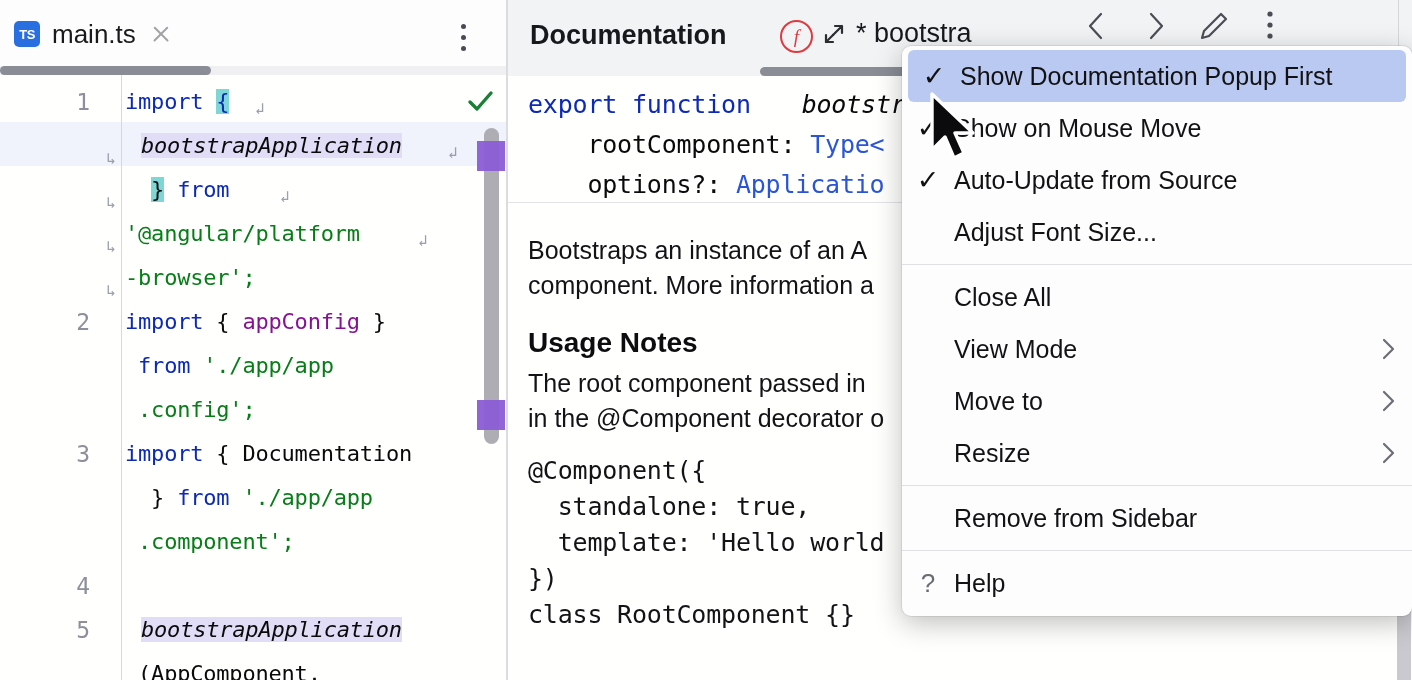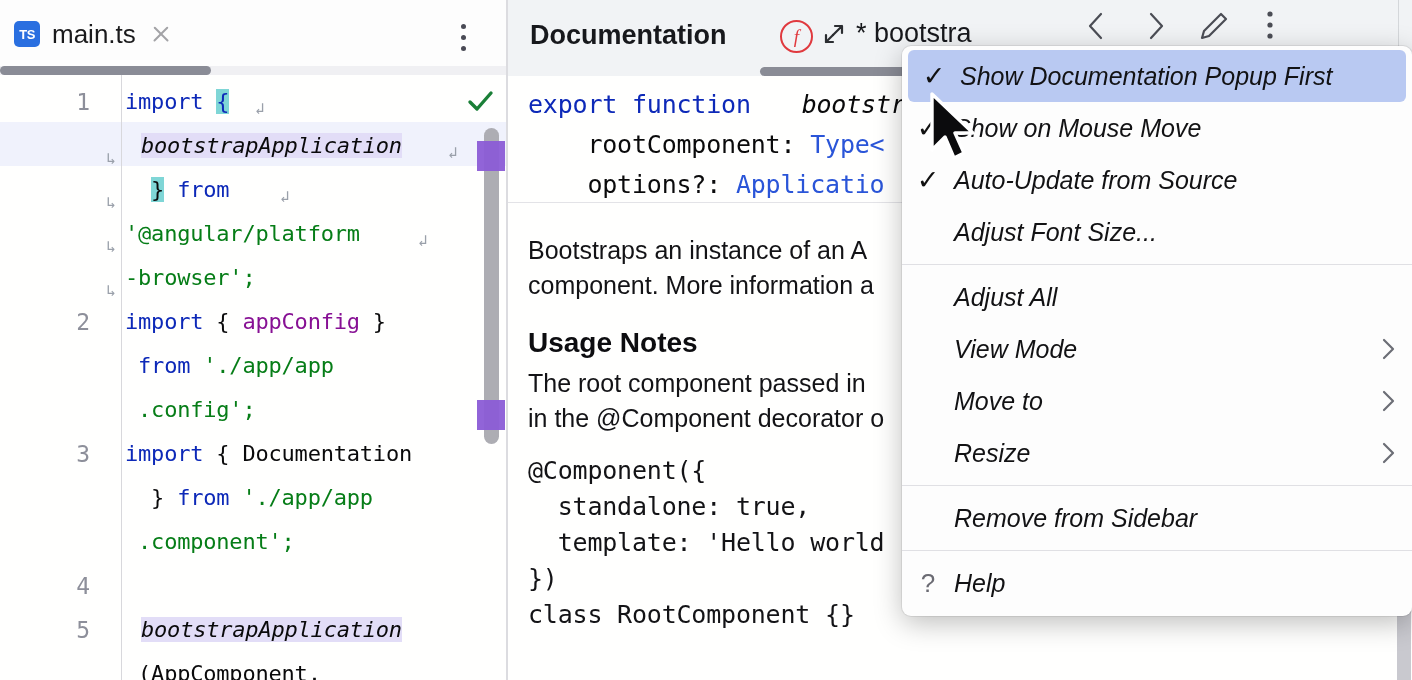--- a/index.html
+++ b/index.html
@@ -89,21 +89,21 @@
   .doc-vscroll{position:absolute;left:889px;top:86px;width:14px;height:540px;background:#c9c9cf;border-radius:8px;}
 
   
   .ctx{position:absolute;left:902px;top:46px;width:510px;background:#fdfdfd;
     border-radius:9px;box-shadow:0 7px 28px rgba(0,0,0,.26),0 0 0 1px rgba(0,0,0,.07);
     padding:4px 0 7px 0;overflow:hidden;}
   .ctx-item{position:relative;height:52px;display:flex;align-items:center;
     font-size:25px;color:#121214;font-family:"Liberation Sans",sans-serif;}
   .ctx-item.sel{background:#b9c9f2;margin:0 6px;border-radius:6px;}
   .ctx-check{width:52px;flex:0 0 52px;text-align:center;font-size:27px;color:#111;line-height:1;}
-  .ctx-label{flex:1 1 auto;white-space:nowrap;font-style:italic;}
+  .ctx-label{flex:1 1 auto;white-space:nowrap;}
   .ctx-arrow{width:46px;flex:0 0 46px;display:flex;align-items:center;justify-content:center;}
   .ctx-sep{height:1px;background:#e0e0e4;margin:6px 0;}
   .ctx-help-icon{width:52px;flex:0 0 52px;text-align:center;font-size:26px;color:#6b6b73;}
 
   
   .cursor{position:absolute;left:928px;top:92px;width:64px;height:80px;pointer-events:none;}
 </style>
 </head>
 <body>
 
@@ -258,21 +258,21 @@
         <span class="ctx-arrow"></span>
       </div>
       <div class="ctx-item">
         <span class="ctx-check"></span>
         <span class="ctx-label">Adjust Font Size...</span>
         <span class="ctx-arrow"></span>
       </div>
       <div class="ctx-sep"></div>
       <div class="ctx-item">
         <span class="ctx-check"></span>
-        <span class="ctx-label">Adjust All</span>
+        <span class="ctx-label">Close All</span>
         <span class="ctx-arrow"></span>
       </div>
       <div class="ctx-item">
         <span class="ctx-check"></span>
         <span class="ctx-label">View Mode</span>
         <span class="ctx-arrow">
           <svg width="18" height="26" viewBox="0 0 18 26">
             <path d="M4 4 L13 13 L4 22" stroke="#6c6e76" stroke-width="2.2" fill="none" stroke-linecap="round" stroke-linejoin="round"></path>
           </svg>
         </span>

